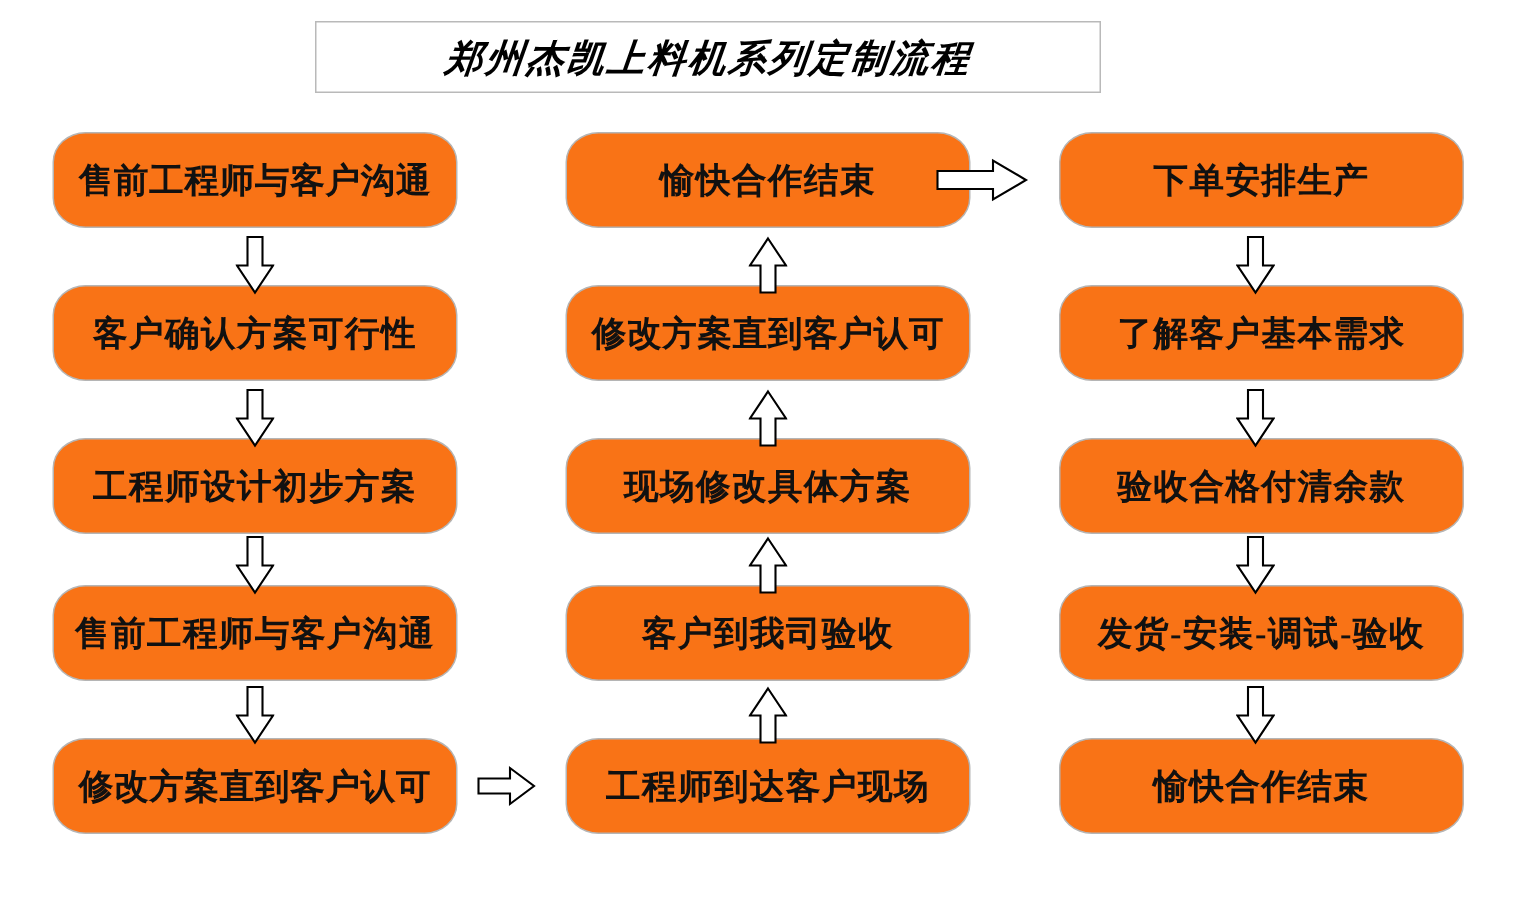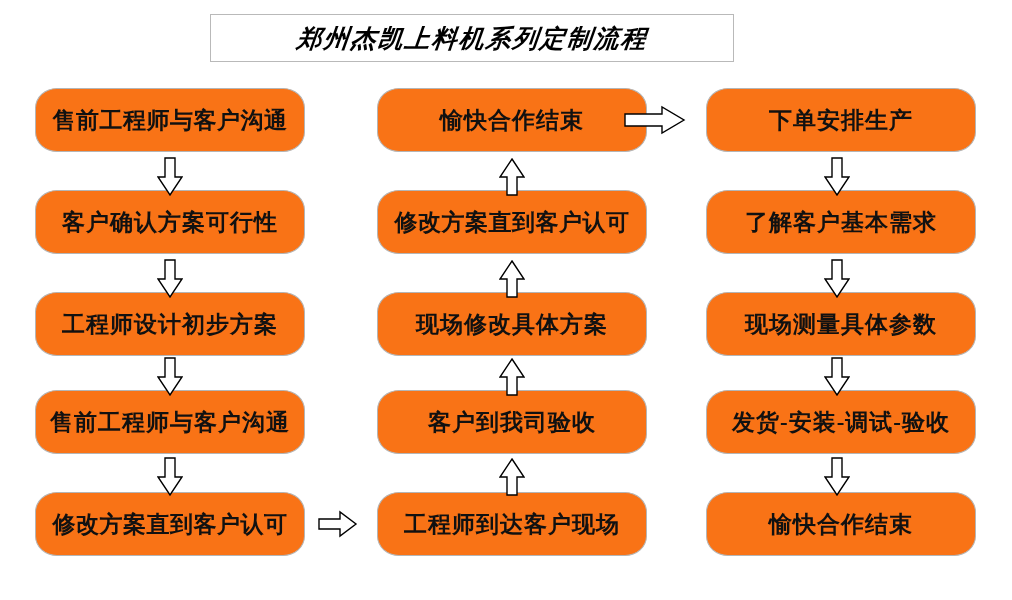--- a/index.html
+++ b/index.html
@@ -136,21 +136,21 @@
     <span class="node-label">工程师到达客户现场</span>
   </div>
 
   <div class="node col3 row1">
     <span class="node-label">下单安排生产</span>
   </div>
   <div class="node col3 row2">
     <span class="node-label">了解客户基本需求</span>
   </div>
   <div class="node col3 row3">
-    <span class="node-label">现场测量具体参数</span>
+    <span class="node-label">验收合格付清余款</span>
   </div>
   <div class="node col3 row5">
     <span class="node-label">愉快合作结束</span>
   </div>
   <div class="node col3 row4">
     <span class="node-label">发货-安装-调试-验收</span>
   </div>
 
   <div class="arrow arrow-v" style="left:157px; top:157px;">
     <svg viewBox="0 0 26 40" width="26" height="40" aria-hidden="true">

